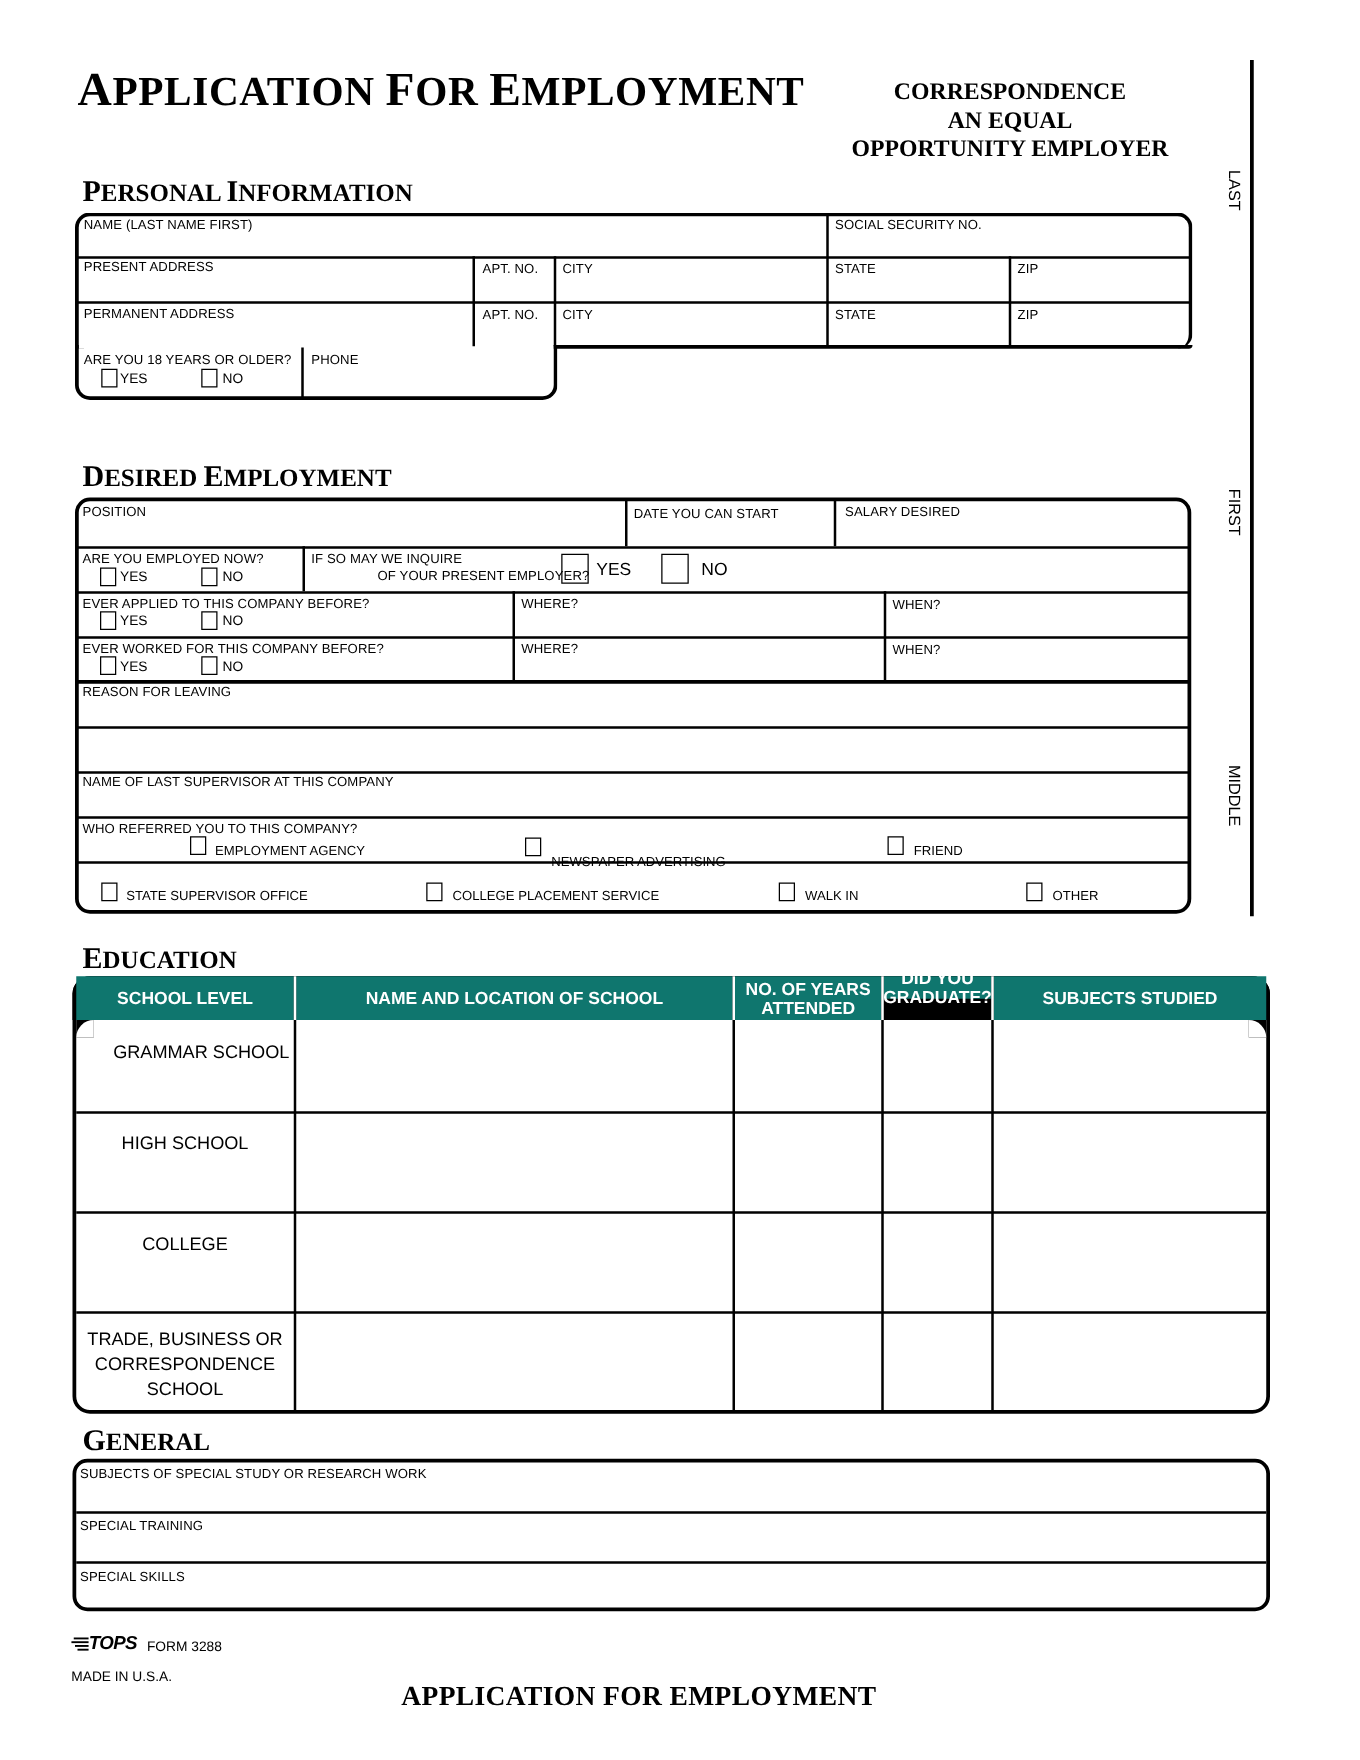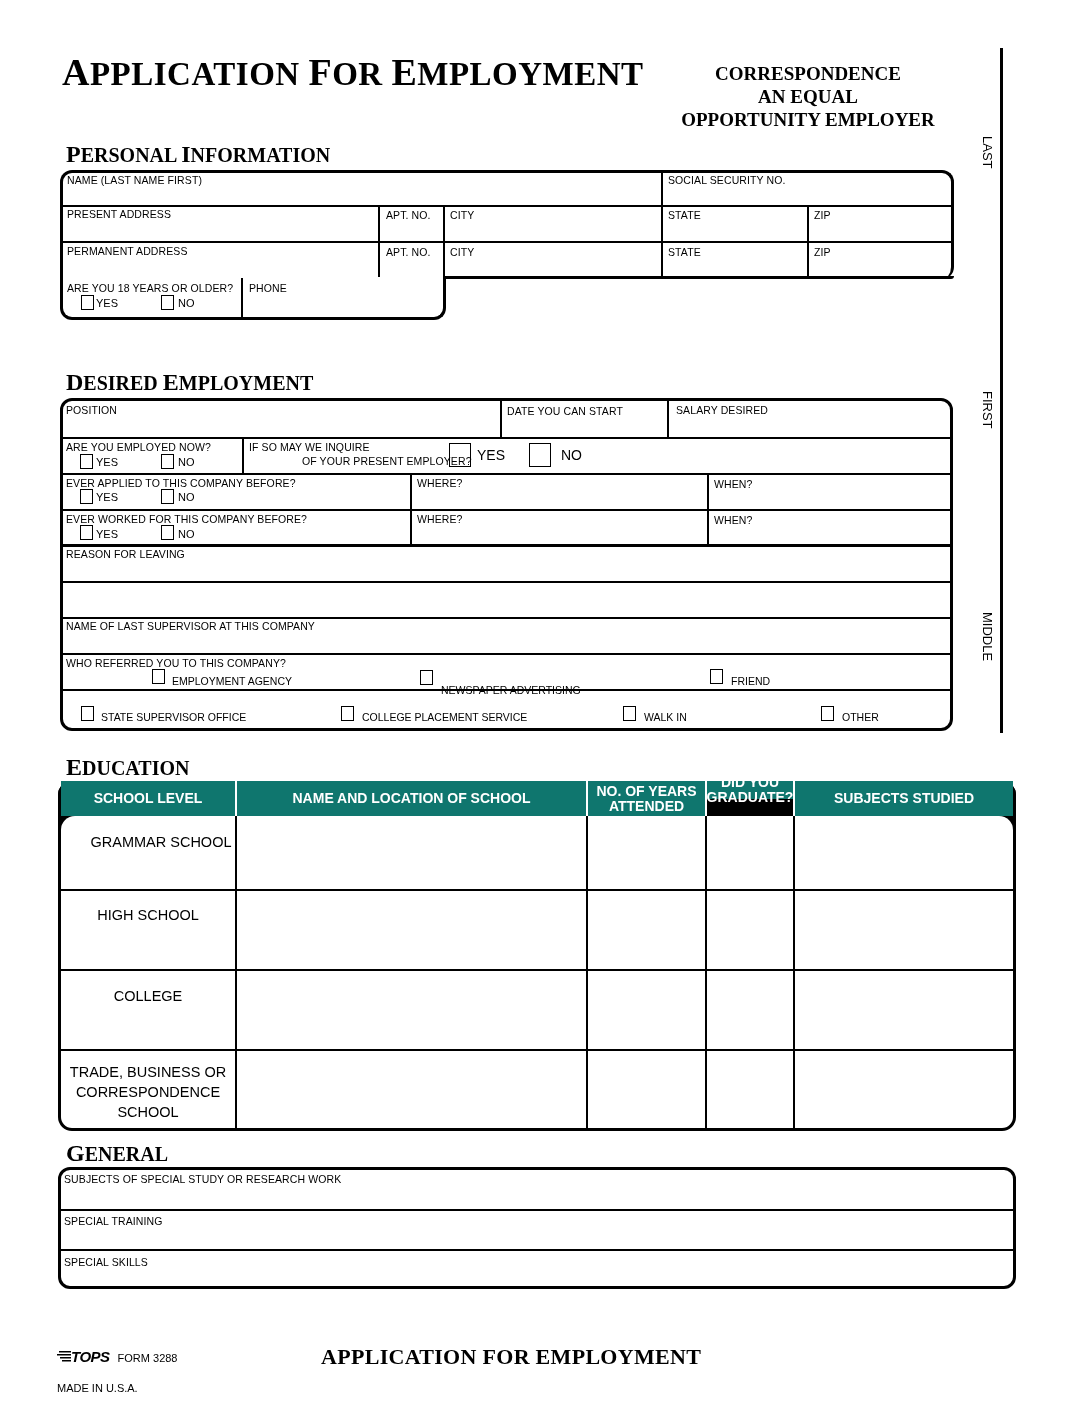--- a/index.html
+++ b/index.html
@@ -26,21 +26,21 @@
   .hl { position: absolute; height: 1.5px; background: #000; }
   .vl { position: absolute; width: 1.5px; background: #000; }
   .cb { position: absolute; width: 13px; height: 15px; border: 1.3px solid #000; }
   .cb-big { width: 22px; height: 24px; border: 1.5px solid #000; }
   .cb-lbl { position: absolute; font-size: 11px; white-space: nowrap; }
 
   
   .edu-head { background: #0f766e; color: #fff; font-weight: bold; font-size: 14px; text-align: center; position: absolute; display: flex; align-items: center; justify-content: center; line-height: 15px; }
   .edu-level { position: absolute; font-size: 14.5px; text-align: center; line-height: 20px; }
 
-  .footer-small { font-size: 11px; white-space: nowrap; margin-top: 46px; }
+  .footer-small { font-size: 11px; white-space: nowrap; }
   .tops-logo { font-family: "Liberation Sans", sans-serif; font-weight: bold; font-style: italic; font-size: 15px; letter-spacing: -0.5px; }
 </style>
 </head>
 <body>
 
 <div class="abs main-title serif">
   <span class="big">A</span><span>PPLICATION </span><span class="big">F</span><span>OR </span><span class="big">E</span><span>MPLOYMENT</span>
 </div>
 
 <div class="abs pre-emp serif">

